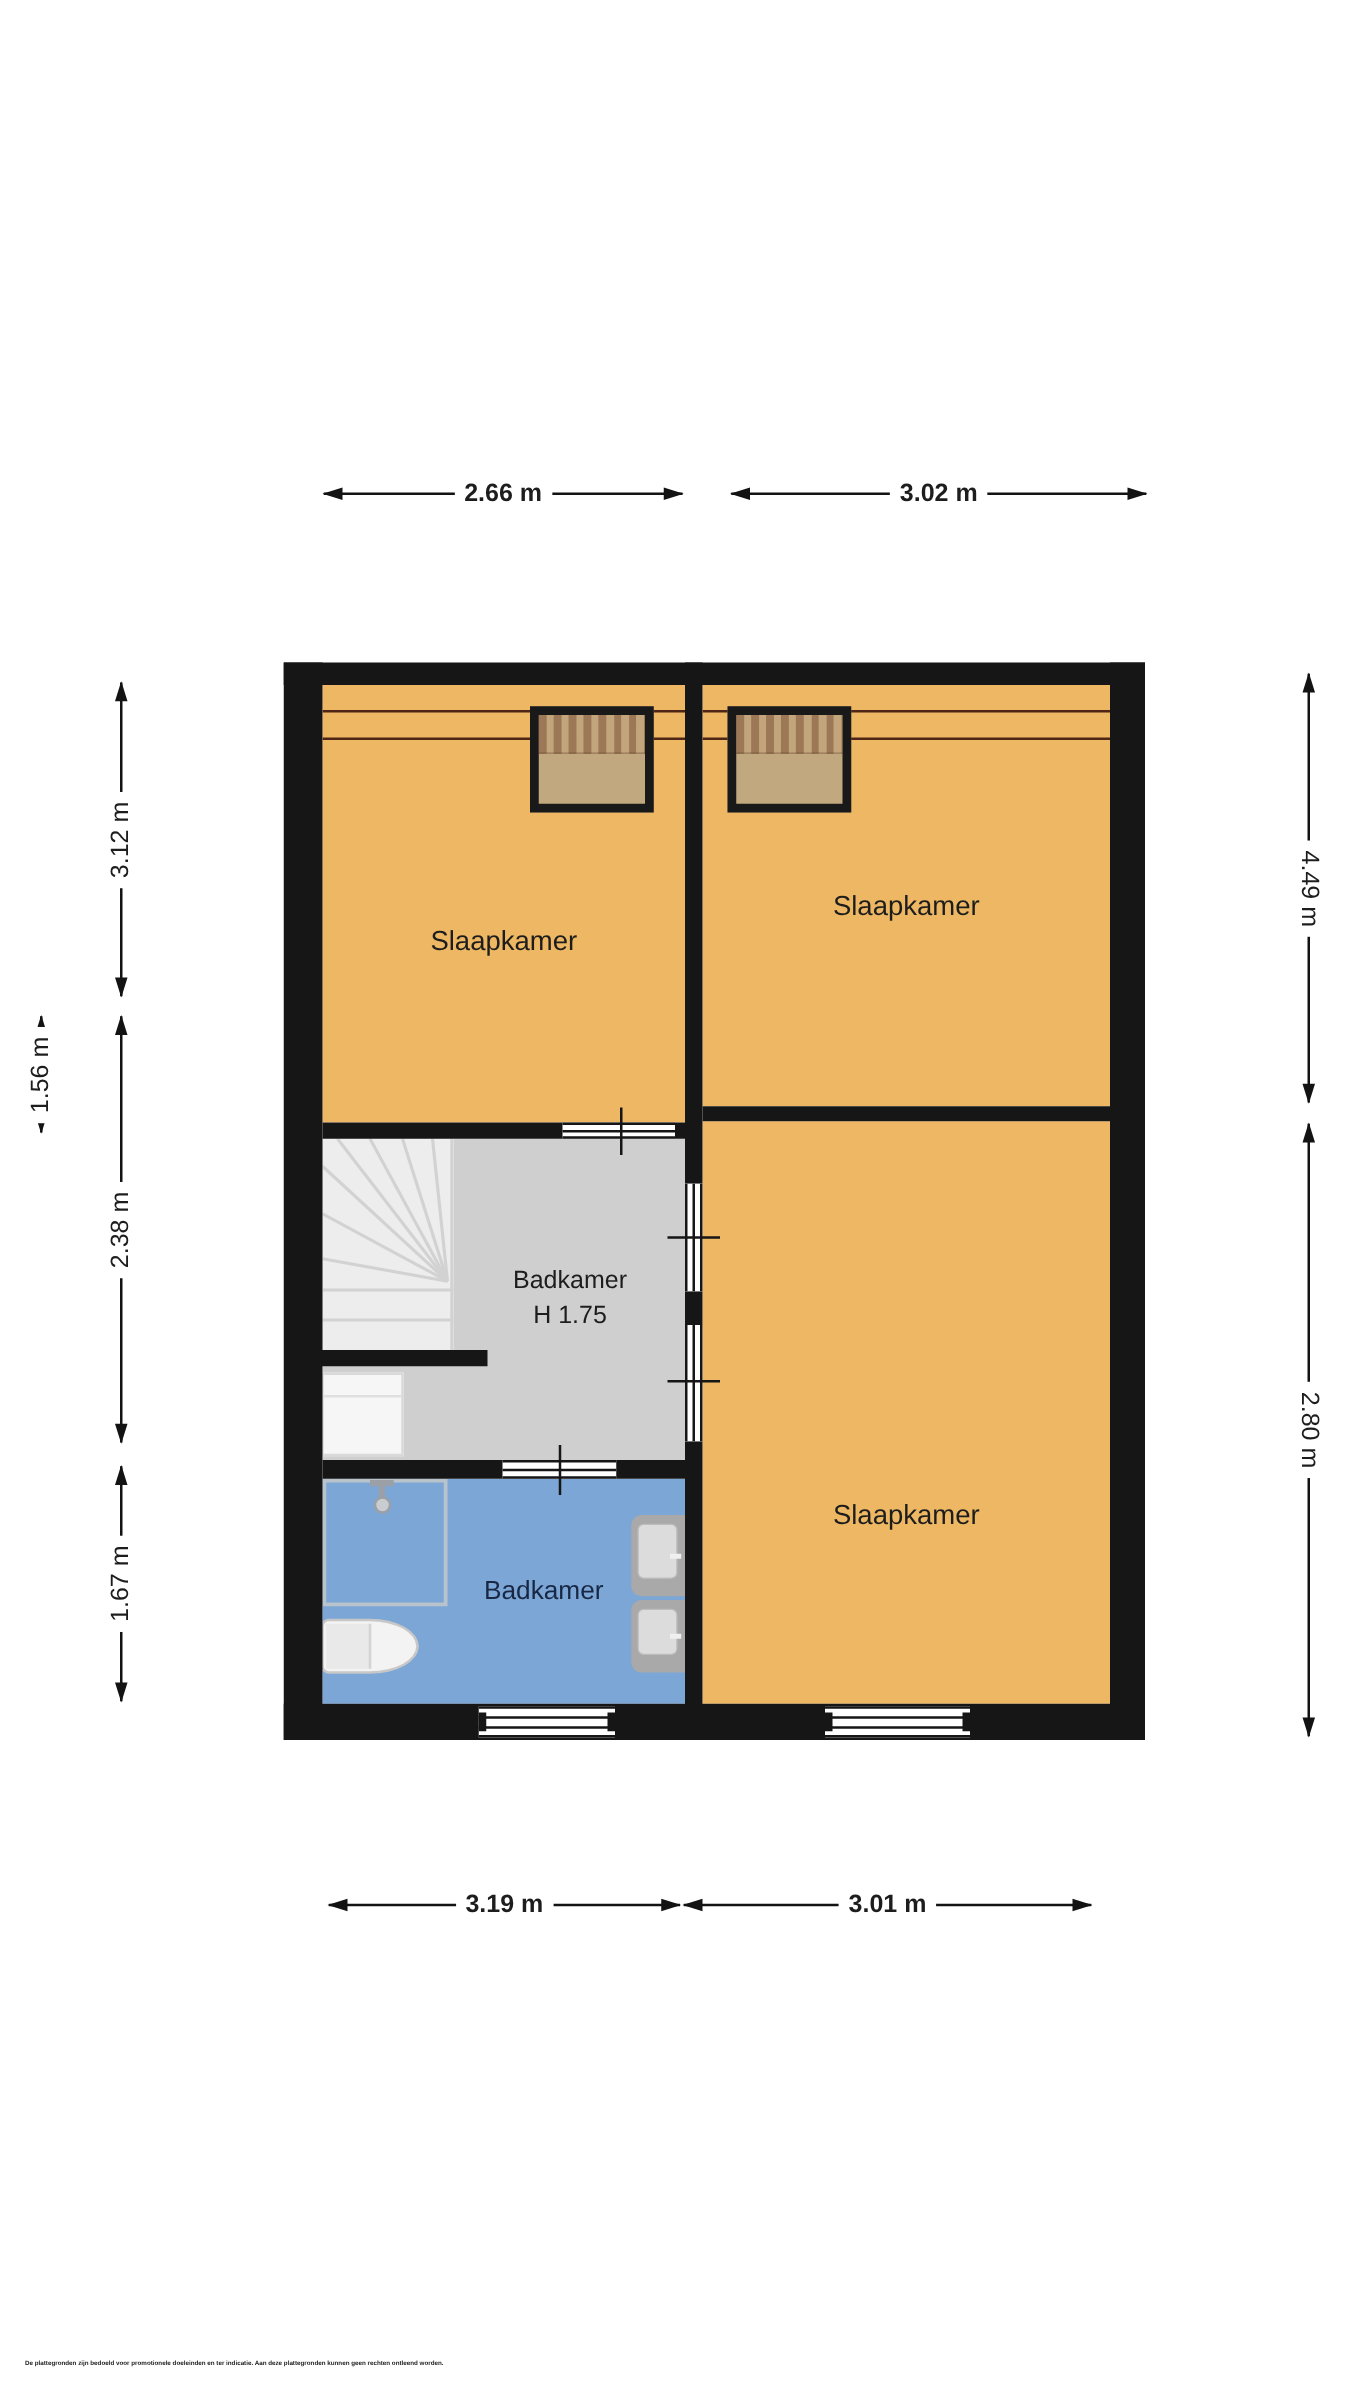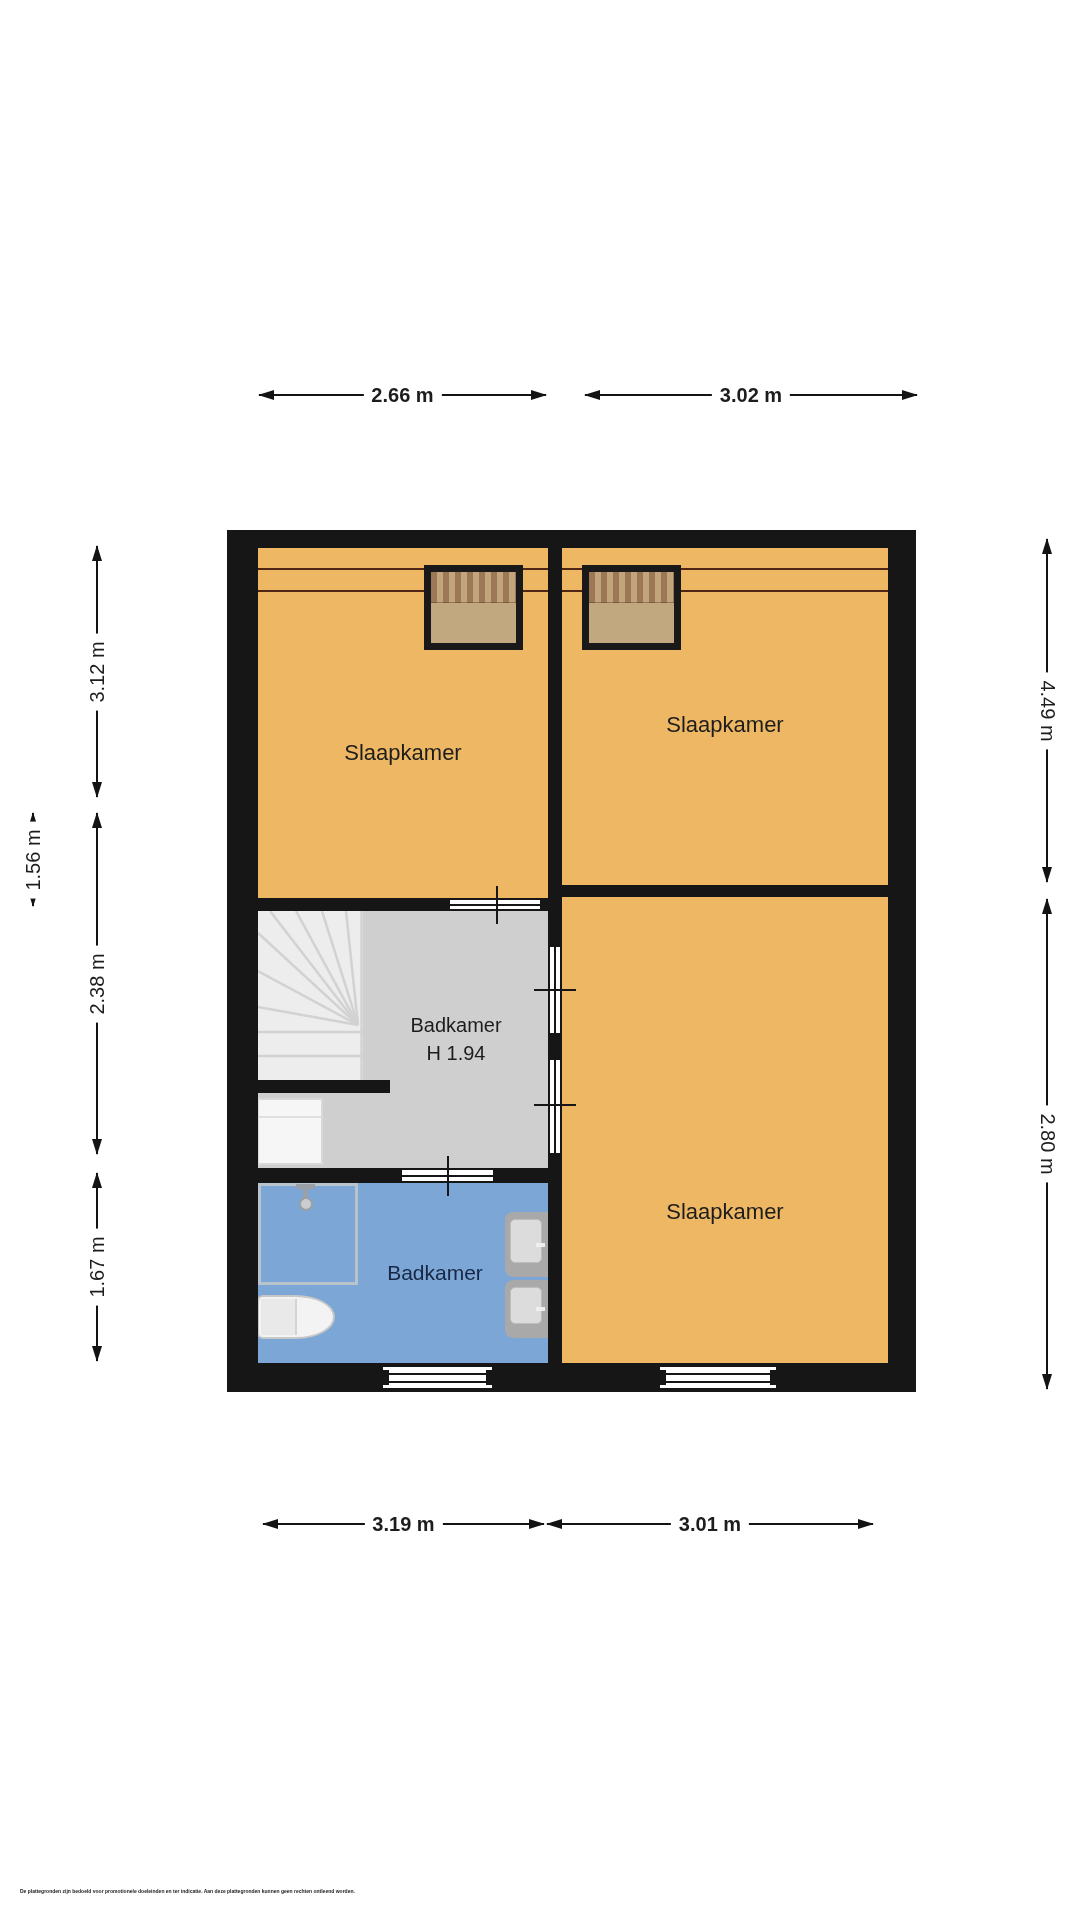--- a/index.html
+++ b/index.html
@@ -181,21 +181,21 @@
   </div>
   <div class="win-h mid2" style="left:660px;top:1365px;width:116px;height:25px;">
     <span class="post" style="left:0;"></span>
     <span class="post" style="right:0;"></span>
   </div>
 
   <span class="room-label" style="left:403px;top:753px;">Slaapkamer</span>
   <span class="room-label" style="left:725px;top:725px;">Slaapkamer</span>
   <span class="room-label" style="left:725px;top:1212px;">Slaapkamer</span>
   <span class="room-label small" style="left:456px;top:1025px;">Badkamer</span>
-  <span class="room-label small" style="left:456px;top:1053px;">H 1.94</span>
+  <span class="room-label small" style="left:456px;top:1053px;">H 1.75</span>
   <span class="room-label bath" style="left:435px;top:1273px;">Badkamer</span>
 
   <div class="dim-h" style="left:258px;top:385px;width:289px;">
     <div class="line"></div>
       <div class="ah ah-l"></div>
       <div class="ah ah-r"></div>
     <span class="dlabel">2.66 m</span>
   </div>
   <div class="dim-h" style="left:584px;top:385px;width:334px;">
     <div class="line"></div>

